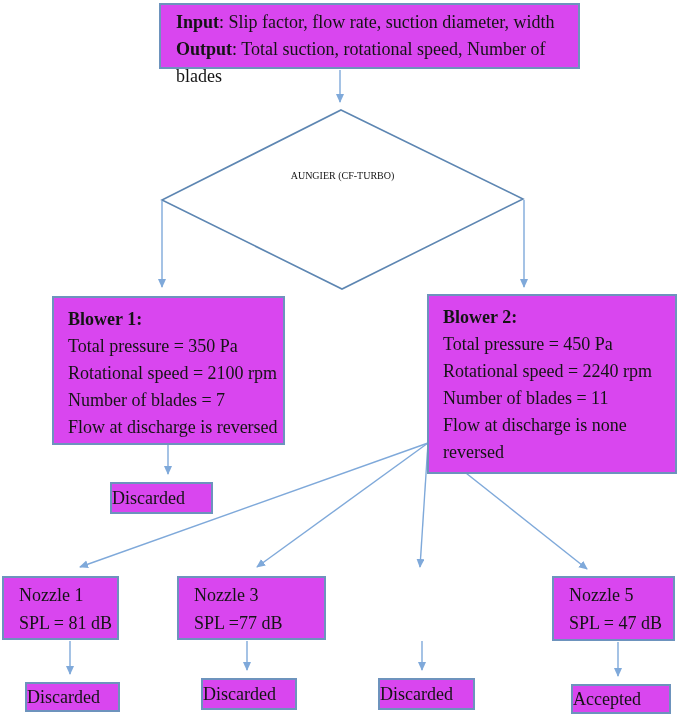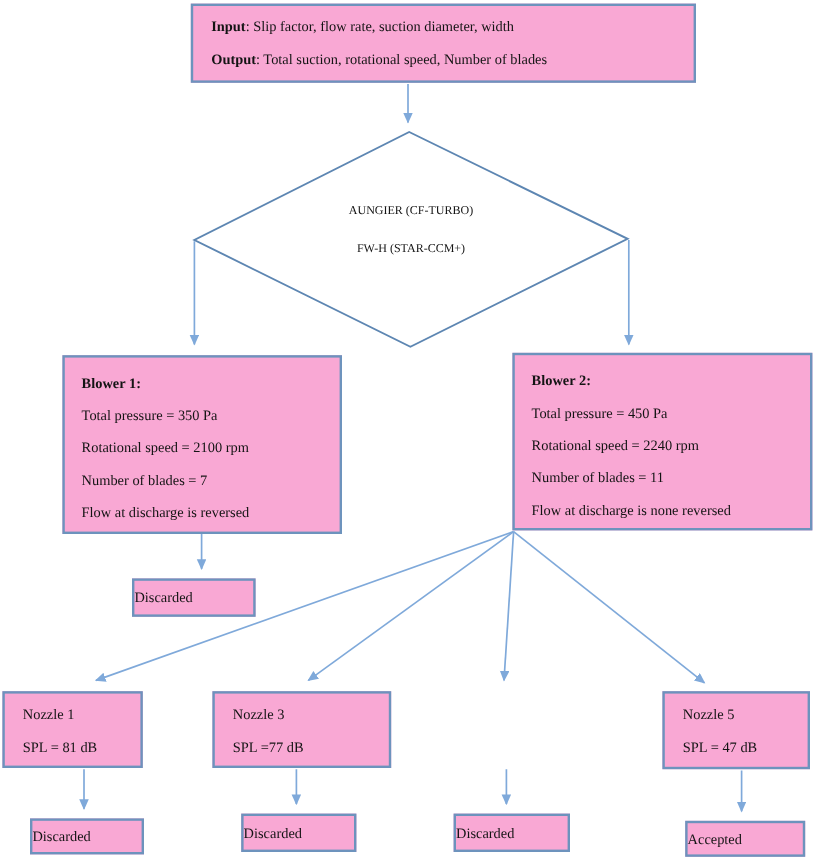--- a/index.html
+++ b/index.html
@@ -4,27 +4,27 @@
 <style>
   html,body{margin:0;padding:0;background:#ffffff;}
   .canvas{
     position:relative;width:685px;height:719px;background:#ffffff;
     font-family:"Liberation Serif", serif;color:#141414;overflow:hidden;
   }
   svg.connectors{position:absolute;left:0;top:0;width:685px;height:719px;}
   .cline{stroke:var(--arrow,#7fa9da);stroke-width:1.4;fill:none;}
   .diamond-shape{fill:#ffffff;stroke:var(--diamond-border,#5d86b2);stroke-width:1.6;}
   .box{
-    position:absolute;background:#f9a8d4;border:2px solid var(--box-border,#6d93bd);
-    box-sizing:border-box;font-size:12px;
+    position:absolute;background:#d946ef;border:2px solid var(--box-border,#6d93bd);
+    box-sizing:border-box;font-size:18px;
   }
   .io-box{left:159px;top:3px;width:421px;height:66px;padding:4px 0 0 15px;line-height:27px;}
   .blower-box{padding:8px 0 0 14px;line-height:27px;}
   #blower1{left:52px;top:296px;width:233px;height:149px;}
-  #blower2{left:427px;top:294px;width:250px;height:148px;}
+  #blower2{left:427px;top:294px;width:250px;height:180px;}
   .box b{font-weight:bold;}
   .nozzle-box{top:576px;height:64px;padding:3px 0 0 15px;line-height:28px;box-sizing:border-box;}
   #nozzle0{left:2px;width:117px;}
   #nozzle1{left:177px;width:149px;}
   #nozzle2{left:358px;width:127px;}
   #nozzle3{left:552px;width:123px;height:65px;}
   .result-box{display:flex;align-items:center;justify-content:flex-start;text-align:center;}
   #discard-b1{left:110px;top:482px;width:103px;height:32px;}
   #result0{left:25px;top:682px;width:95px;height:30px;}
   #result1{left:201px;top:678px;width:96px;height:32px;}
@@ -65,21 +65,20 @@
     <line class="cline" x1="618" y1="642" x2="618" y2="676" marker-end="url(#ah)"></line>
   </svg>
 
   <div class="box io-box">
     <div><b>Input</b><span>: Slip factor, flow rate, suction diameter, width</span></div>
     <div><b>Output</b><span>: Total suction, rotational speed, Number of blades</span></div>
   </div>
 
   <div class="diamond-text">
     <div>AUNGIER (CF-TURBO)</div>
-    <div>FW-H (STAR-CCM+)</div>
   </div>
 
   <div class="box blower-box" id="blower1">
     <div><b>Blower 1:</b></div>
     <div>Total pressure = 350 Pa</div>
     <div>Rotational speed = 2100 rpm</div>
     <div>Number of blades = 7</div>
     <div>Flow at discharge is reversed</div>
   </div>
 

